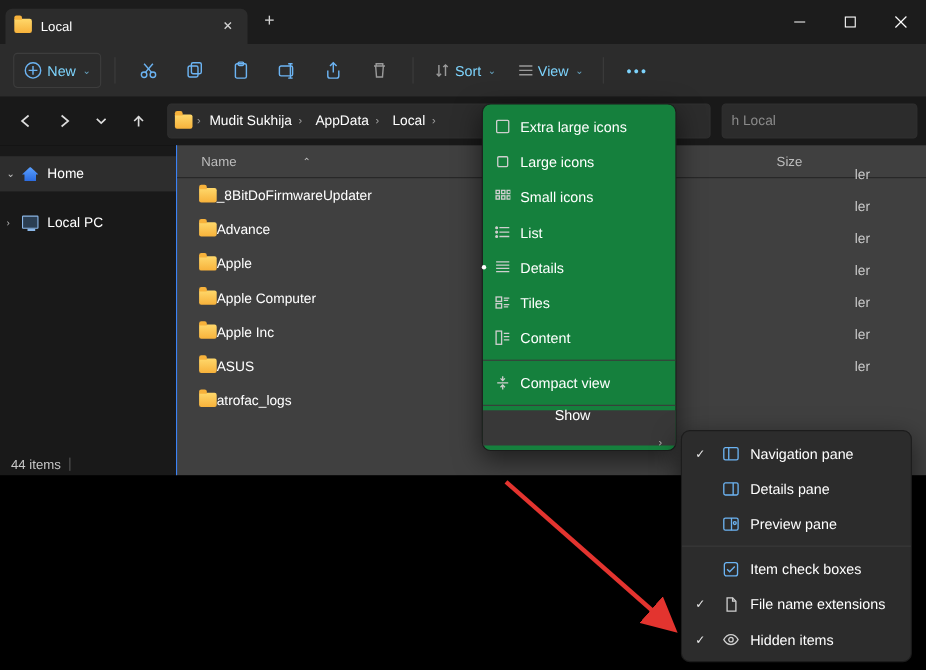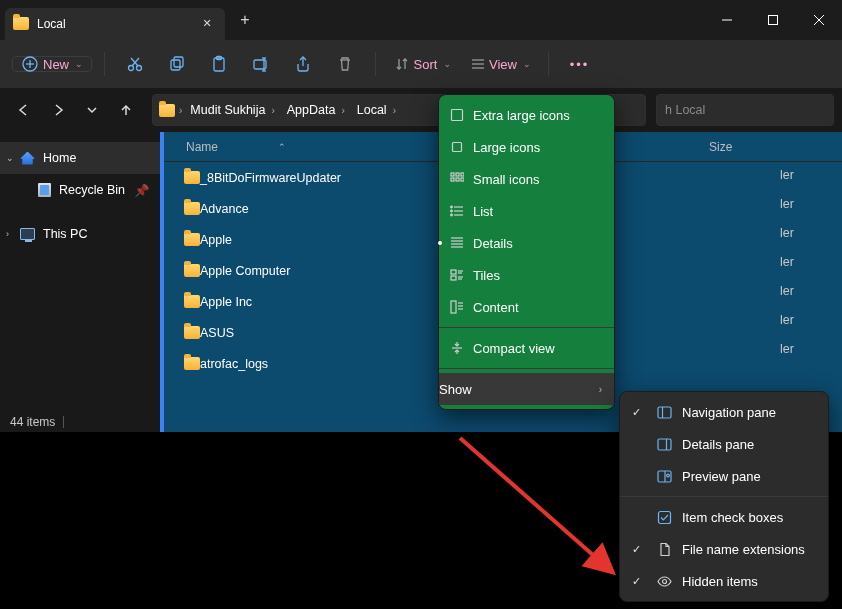--- a/index.html
+++ b/index.html
@@ -32,23 +32,23 @@
 }
 .close-x { width: 16px; text-align: center; font-size: 11px; opacity: .8; }
 .newtab { width: 40px; text-align: center; font-size: 16px; opacity: .8; }
 .wincontrols { margin-left: auto; display: flex; }
 .wincontrols div { width: 46px; height: 40px; display: flex; align-items: center; justify-content: center; font-size: 12px; }
 .wincontrols svg { width: 12px; height: 12px; stroke: #fff; fill: none; stroke-width: 1; }
 
 
 .toolbar { height: 48px; background: #2c2c2c; display: flex; align-items: center; padding: 0 12px; gap: 6px; }
 .tbtn, .tbtn-text {
-  height: 16px; min-width: 36px; border-radius: 4px;
+  height: 32px; min-width: 36px; border-radius: 4px;
   display: flex; align-items: center; justify-content: center; gap: 4px;
-  font-size: 13px; color: #f9a8d4;
+  font-size: 13px; color: #7dd3fc;
 }
 .tbtn svg { width: 18px; height: 18px; }
 .blue { stroke: #6cb4f3; }
 .grey { stroke: #9a9a9a; fill: none; }
 .newbtn { border: 1px solid #3d3d3d; padding: 0 8px; }
 .newbtn .plus-circle { width: 18px; height: 18px; }
 .sep { width: 1px; height: 24px; background: #3c3c3c; margin: 0 6px; }
 
 
 .navrow { height: 44px; background: #191919; display: flex; align-items: center; padding: 0 8px; gap: 2px; }
@@ -69,21 +69,21 @@
 .split { display: flex; height: 300px; }
 .sidebar { width: 160px; background: #191919; padding-top: 10px; }
 .side-item, .side-sub {
   height: 32px; display: flex; align-items: center; gap: 8px;
   padding: 0 10px 0 20px; font-size: 12.5px; position: relative;
 }
 .side-item.sel { background: #2d2d2d; }
 .side-sub { padding-left: 38px; }
 .side-caret { position: absolute; left: 6px; font-size: 9px; opacity: .7; }
 .pin { margin-left: auto; opacity: .55; }
-.filearea { flex: 1; background: #0c4a6e; border-left: 4px solid #3b82f6; position: relative; }
+.filearea { flex: 1; background: #404040; border-left: 1px solid #3b82f6; position: relative; }
 .colhead {
   height: 30px; display: flex; align-items: center; font-size: 12px; color: #bdbdbd;
   border-bottom: 1px solid #262626; padding-left: 22px;
 }
 .colhead .name { width: 280px; display: flex; align-items: center; gap: 60px; }
 .colhead .size { margin-left: 232px; }
 .colhead .divider { width: 1px; height: 16px; background: #3a3a3a; margin-right: 10px; }
 .frow { height: 31px; display: flex; align-items: center; gap: 0; padding-left: 20px; font-size: 12.5px; }
 .status { position: absolute; left: 10px; top: 415px; font-size: 12px; color: #c8c8c8; }
 .status::after { content: ""; display: inline-block; width: 1px; height: 12px; background: #555; margin-left: 8px; vertical-align: -2px; }
@@ -95,21 +95,21 @@
   box-shadow: 0 8px 24px rgba(0,0,0,.55); padding: 4px 0; z-index: 5;
 }
 .menuitem {
   height: 32px; display: flex; align-items: center; gap: 12px;
   padding: 0 12px 0 34px; font-size: 13px; position: relative;
 }
 .menuitem .micon { position: absolute; left: 10px; width: 16px; display: flex; justify-content: center; }
 .menuitem .micon svg { width: 14px; height: 14px; stroke: #cfcfcf; fill: none; stroke-width: 1.2; }
 .menuitem .dot { position: absolute; left: -1px; top: 50%; width: 4px; height: 4px; background: #fff; border-radius: 50%; transform: translateY(-50%); }
 .msep { height: 1px; background: #3a3a3a; margin: 4px 0; }
-.menuitem.hover { background: #383838; }
+.menuitem.hover { background: #383838; flex-direction: column; }
 .menuitem .sub-chev { margin-left: auto; font-size: 10px; opacity: .6; }
 
 
 .showmenu {
   position: absolute; left: 619px; top: 391px; width: 210px;
   background: #2c2c2c; border: 1px solid #1c1c1c; border-radius: 8px;
   box-shadow: 0 8px 24px rgba(0,0,0,.55); padding: 4px 0; z-index: 6;
 }
 .sitem {
   height: 32px; display: flex; align-items: center; gap: 10px;
@@ -117,21 +117,21 @@
 }
 .sitem .check { position: absolute; left: 12px; font-size: 11px; opacity: .9; }
 .sitem .sicon { width: 16px; display: flex; justify-content: center; }
 .sitem .sicon svg { width: 15px; height: 15px; }
 .ssep { height: 1px; background: #3a3a3a; margin: 4px 0; }
 
 
 .arrow { position: absolute; left: 452px; top: 430px; z-index: 7; }
 
 
-.peekcol { position: absolute; left: 616px; top: 36px; display: flex; flex-direction: column; gap: 15px; }
+.peekcol { position: absolute; left: 616px; top: 20px; display: flex; flex-direction: column; gap: 15px; }
 .peekcol span { font-size: 12.5px; color: #c8c8c8; }
 
 
 .home-ic { width: 15px; height: 13px; background: linear-gradient(#5aa0ff,#2a6adf); clip-path: polygon(50% 0, 100% 55%, 85% 55%, 85% 100%, 15% 100%, 15% 55%, 0 55%); position: relative; }
 .home-ic::before { content: ""; position: absolute; right: 2px; top: -2px; width: 2px; height: 5px; background: #e07050; }
 .bin-ic { width: 13px; height: 14px; background: linear-gradient(#dfe4ea,#a8b0bb); border-radius: 1px; position: relative; }
 .bin-ic::before { content: ""; position: absolute; left: 2px; right: 2px; top: 2px; bottom: 2px; background: #5a9de8; border-radius: 1px; }
 .pc-ic { width: 15px; height: 12px; border: 1px solid #8bb7e8; background: #2b3e52; border-radius: 1px; position: relative; }
 .pc-ic::after { content: ""; position: absolute; left: 4px; bottom: -3px; width: 7px; height: 2px; background: #8bb7e8; }
 
@@ -286,30 +286,25 @@
   </div>
 </div>
 
 <div class="split">
   <div class="sidebar">
     <div class="side-item sel">
       <span class="side-caret">⌄</span>
       <span class="home-ic"></span>
       <span>Home</span>
     </div>
-    <div class="side-sub">
-      <span class="bin-ic"></span>
-      <span>Recycle Bin</span>
-      <span class="pin">📌</span>
-    </div>
     <div style="height:12px;"></div>
     <div class="side-item" style="padding-left:20px;">
       <span class="side-caret">›</span>
       <span class="pc-ic"></span>
-      <span>This PC</span>
+      <span>Local PC</span>
     </div>
   </div>
 
   <div class="filearea">
     <div class="colhead">
       <div class="name">
         <span>Name</span>
         <span style="font-size:9px;">⌃</span>
       </div>
       <div class="divider"></div>

